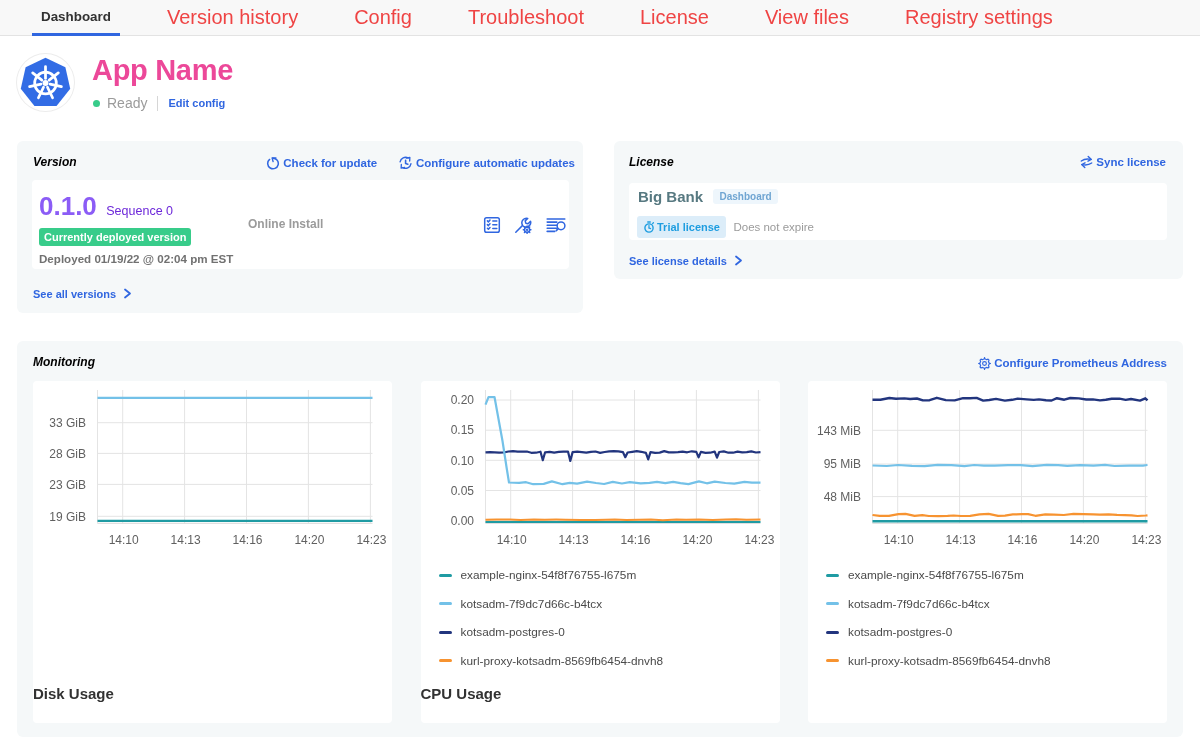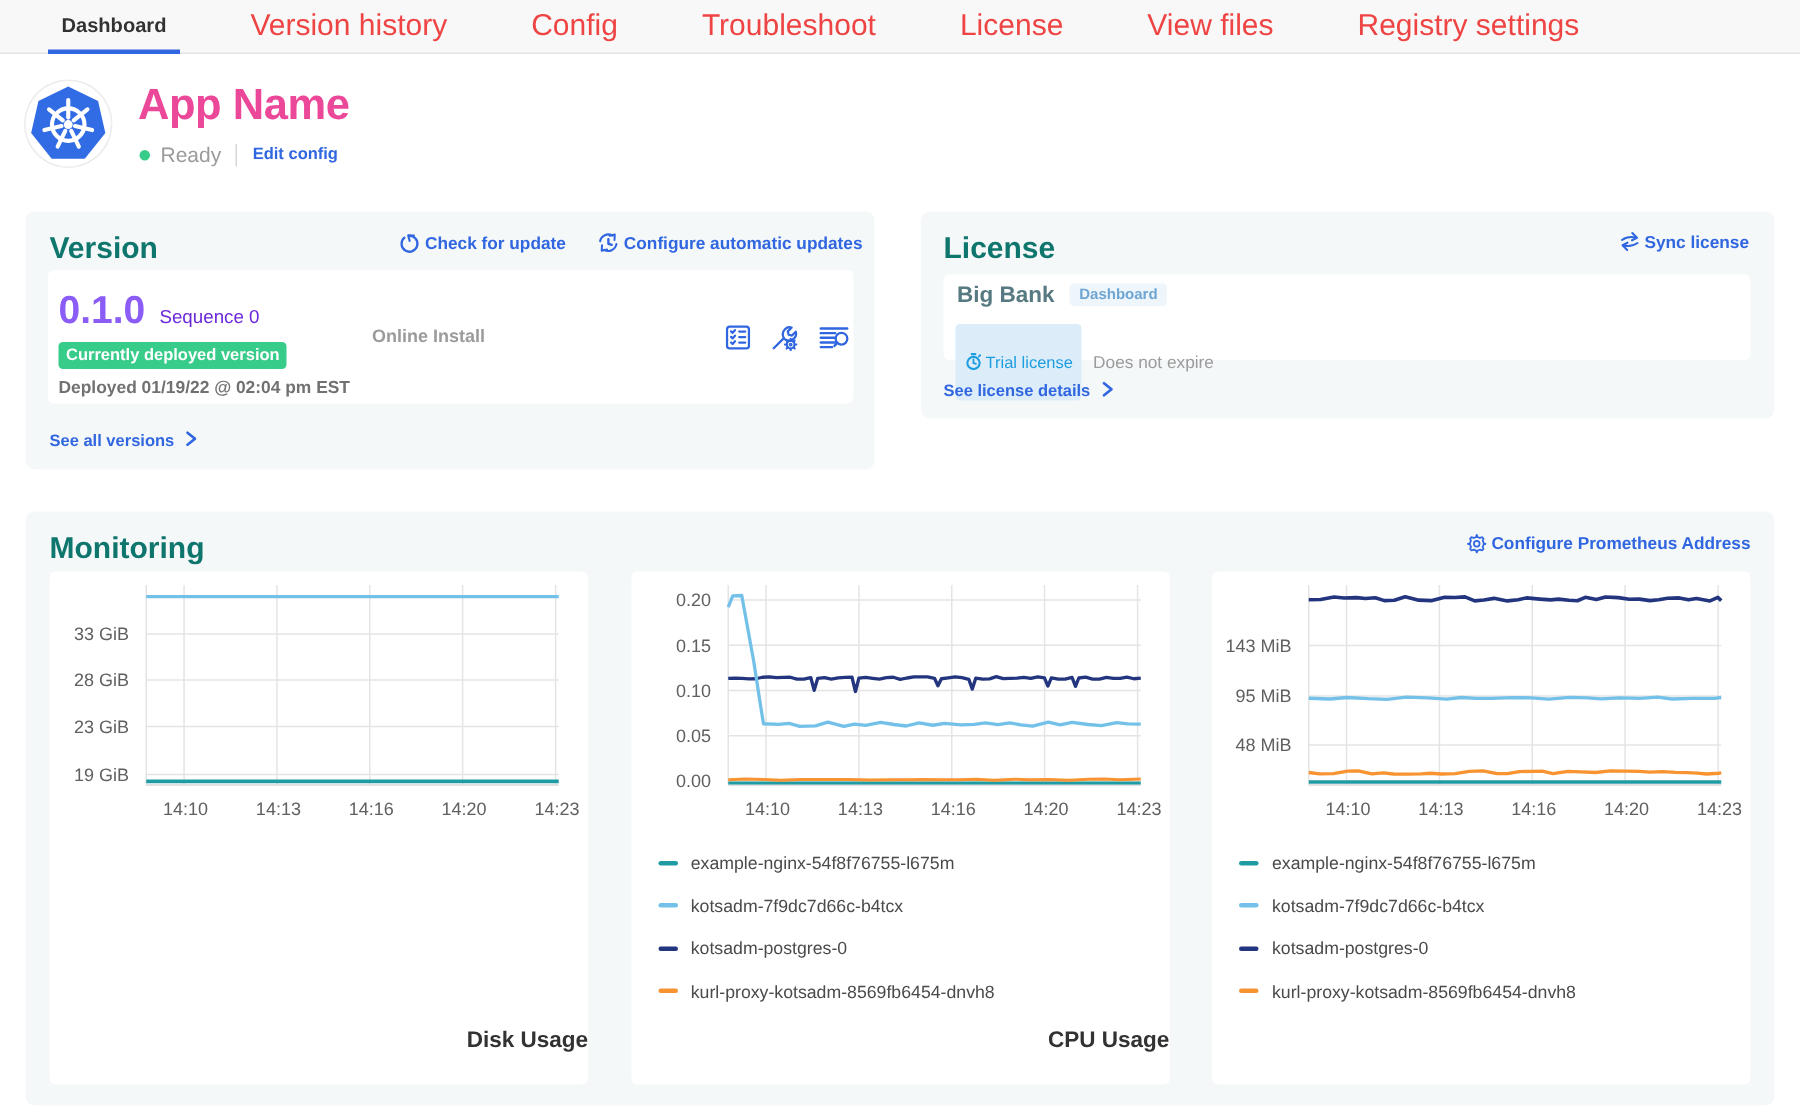--- a/index.html
+++ b/index.html
@@ -10,33 +10,33 @@
 .hdr { position:absolute; left:0; top:36px; width:1200px; }
 .appicon { position:absolute; left:17px; top:18px; width:57px; height:57px; border-radius:50%; background:#fff; box-shadow:0 0 0 1px #ececec; }
 .appicon svg { position:absolute; left:2px; top:2px; }
 .appname { position:absolute; left:92px; top:18px; font-size:29px; font-weight:700; color:#ec4899; letter-spacing:-0.3px; }
 .readyrow { position:absolute; left:93px; top:59px; height:16px; display:flex; align-items:center; }
 .dot { width:7px; height:7px; border-radius:50%; background:#38cc8a; margin-right:7px; }
 .readytxt { font-size:14px; color:#9b9b9b; }
 .vline { width:1px; height:15px; background:#d6d6d6; margin:0 10px; }
 .bluelink { color:#3066e0; font-weight:700; font-size:11.5px; text-decoration:none; }
 .card { position:absolute; background:#f5f8f9; border-radius:6px; }
-.card h2 { font-size:20px; font-weight:700; color:#0f766e; }
+.card h2 { font-size:12px; font-weight:700; color:#000000;font-style:italic; }
 .whitebox { position:absolute; background:#fff; border-radius:4px; }
 .linkicon { display:inline-block; vertical-align:-3px; }
 .chev { display:inline-block; vertical-align:-1px; margin-left:4px; }
 .badge-green { display:inline-block; background:#38cc8a; color:#fff; font-size:11px; font-weight:700; padding:3px 5px; border-radius:3px; }
-.badge-blue { display:inline-block; background:#dcedf9; color:#1e9de0; font-size:11px; font-weight:400; padding:19px 6px; border-radius:3px;text-align:right; }
+.badge-blue { display:inline-block; background:#dcedf9; color:#1e9de0; font-size:11px; font-weight:700; padding:5px 6px; border-radius:3px;text-align:right; }
 .badge-ltblue { display:inline-block; background:#eef6fc; color:#6fa5d2; font-size:10px; font-weight:700; padding:2px 6px; border-radius:3px; }
 .chartcard { position:absolute; top:40px; width:359px; height:342px; background:#fff; border-radius:4px; }
 .legend { position:absolute; left:18px; }
 .legrow { display:flex; align-items:center; height:28.4px; }
 .legdash { width:13px; height:3px; border-radius:2px; margin-right:9px; flex:none; }
 .legtxt { font-size:11.8px; color:#4a4a4a; }
-.ctitle { position:absolute; left:0; width:100%; text-align:right; top:304px; font-size:15px; font-weight:700; color:#323232; }
+.ctitle { position:absolute; left:0; width:100%; text-align:left; top:304px; font-size:15px; font-weight:700; color:#323232; }
 .axis { font-size:12px; fill:#606060; font-family:"Liberation Sans", sans-serif; }
 </style>
 </head>
 <body>
 <div class="nav">
   <div class="tab active">Dashboard</div>
   <div class="tab">Version history</div>
   <div class="tab">Config</div>
   <div class="tab">Troubleshoot</div>
   <div class="tab">License</div>

